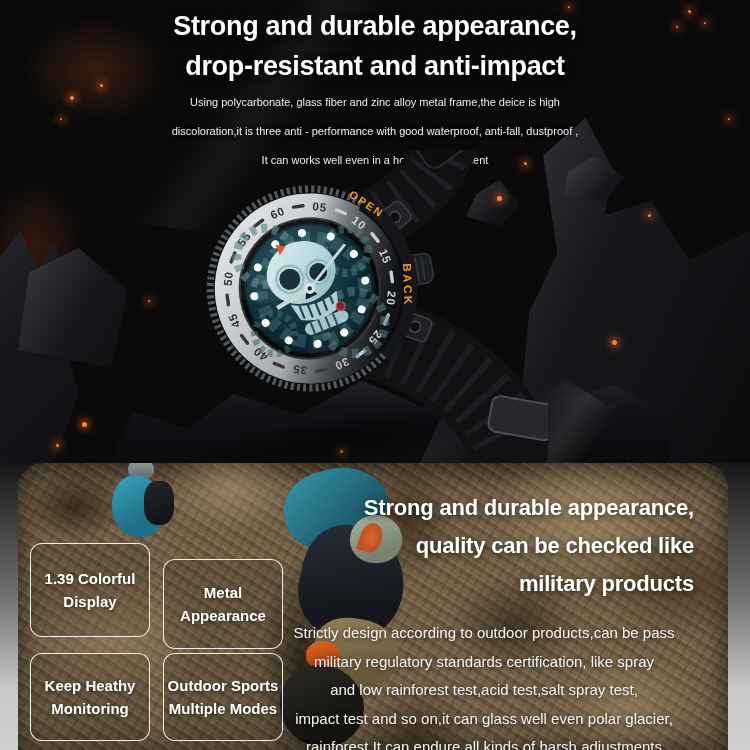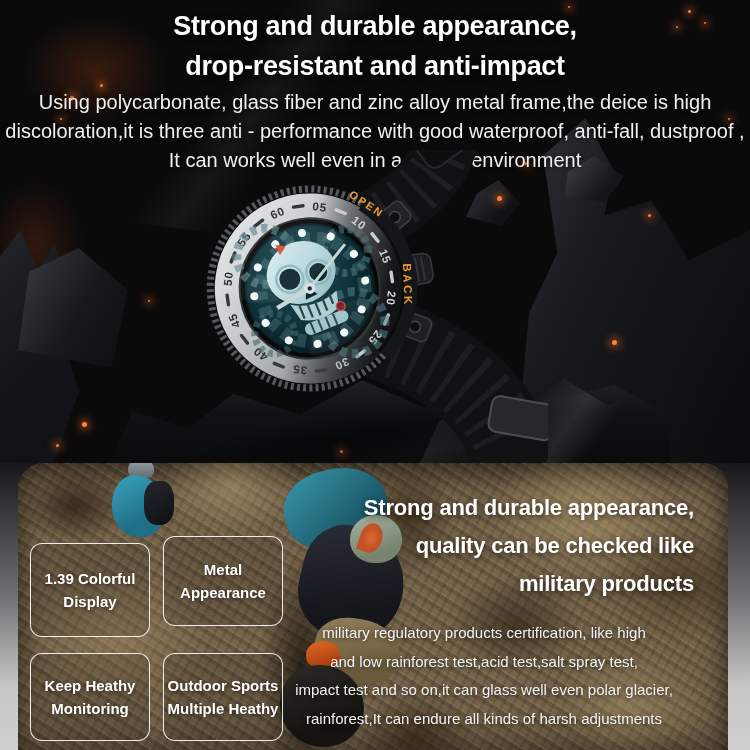--- a/index.html
+++ b/index.html
@@ -34,21 +34,21 @@
       background:linear-gradient(180deg,#2e3136 0%,#111216 55%,#0a0b0c 100%);}
   .rock-bottom-hl{left:420px;top:360px;width:240px;height:103px;
       clip-path:polygon(8% 60%,26% 25%,42% 48%,60% 18%,78% 44%,95% 30%,100% 70%,100% 100%,0 100%);
       background:linear-gradient(125deg,rgba(235,240,245,.30) 4%,rgba(160,168,176,.12) 22%,transparent 46%,rgba(255,255,255,.10) 62%,transparent 75%);}
   .ember{position:absolute;border-radius:50%;background:#ff8040;box-shadow:0 0 8px 2px rgba(255,115,40,.75);}
 
   .hero-title{position:absolute;left:0;top:6px;width:750px;text-align:center;
       font-size:27px;font-weight:700;line-height:40px;letter-spacing:-.3px;color:#fff;
       text-shadow:0 2px 8px rgba(0,0,0,.6);}
   .hero-body{position:absolute;left:0;top:88px;width:750px;text-align:center;
-      font-size:20px;font-weight:400;line-height:29px;color:#f0f0f0;text-shadow:0 1px 5px rgba(0,0,0,.6);}
+      font-size:11px;font-weight:400;line-height:29px;color:#f0f0f0;text-shadow:0 1px 5px rgba(0,0,0,.6);}
   .nowrap{white-space:nowrap;}
 
   .watch-svg{position:absolute;left:118px;top:150px;width:430px;height:313px;}
 
   
   .backdrop{position:absolute;left:0;right:0;top:463px;bottom:0;z-index:0;
       background:linear-gradient(180deg,#17171a 0%,#2e2e31 12%,#6e6e70 45%,#c7c7c8 78%,#cfcfd0 100%);}
 
   
   .card{position:absolute;left:18px;top:463px;width:710px;height:287px;z-index:2;
@@ -95,21 +95,21 @@
   .climber-c .helmet{left:36px;top:0;width:34px;height:28px;border-radius:50% 50% 45% 45%;
       background:linear-gradient(165deg,#e06a22,#ad4312 75%);}
   .climber-c .body{left:10px;top:24px;width:84px;height:82px;border-radius:46% 54% 48% 52%;
       background:linear-gradient(160deg,#2c2a26,#15130f 70%);}
 
   .feature-box{position:absolute;width:118px;border:1.5px solid rgba(255,255,255,.9);border-radius:12px;
       background:rgba(0,0,0,.12);display:flex;flex-direction:column;align-items:center;justify-content:center;
       font-size:15px;font-weight:600;line-height:23px;color:#fff;text-align:center;
       text-shadow:0 1px 4px rgba(0,0,0,.55);}
   .fb-1{left:12px;top:80px;height:92px;}
-  .fb-2{left:145px;top:73px;height:88px;}
+  .fb-2{left:145px;top:96px;height:88px;}
   .fb-3{left:12px;top:190px;height:86px;}
   .fb-4{left:145px;top:190px;height:86px;}
 
   .card-title{position:absolute;right:34px;top:26px;text-align:right;
       font-size:22px;font-weight:700;line-height:38px;color:#fff;letter-spacing:-.2px;
       text-shadow:0 2px 7px rgba(0,0,0,.65);}
   .card-body{position:absolute;left:238px;right:16px;top:156px;text-align:center;
       font-size:15px;font-weight:400;line-height:28.6px;color:#f4f4f4;
       text-shadow:0 1px 5px rgba(0,0,0,.65);}
 </style>
@@ -345,29 +345,30 @@
     <div class="feature-box fb-2">
       <div>Metal</div>
       <div>Appearance</div>
     </div>
     <div class="feature-box fb-3">
       <div>Keep Heathy</div>
       <div>Monitoring</div>
     </div>
     <div class="feature-box fb-4">
       <div>Outdoor Sports</div>
-      <div>Multiple Heathy</div>
+      <div>Multiple Modes</div>
     </div>
 
     <div class="card-title">
       <div class="nowrap">Strong and durable appearance,</div>
       <div class="nowrap">quality can be checked like</div>
       <div class="nowrap">military products</div>
     </div>
     <div class="card-body">
-      <div class="nowrap">military regulatory products certification, like high</div>
+      <div class="nowrap">Strictly design according to outdoor products,can be pass</div>
+      <div class="nowrap">military regulatory standards certification, like spray</div>
       <div class="nowrap">and  low rainforest test,acid test,salt spray test,</div>
       <div class="nowrap">impact test and so on,it can glass well even polar glacier,</div>
       <div class="nowrap">rainforest,It can endure all kinds of harsh adjustments</div>
     </div>
   </div>
 
 </div>
 
 </body></html>

